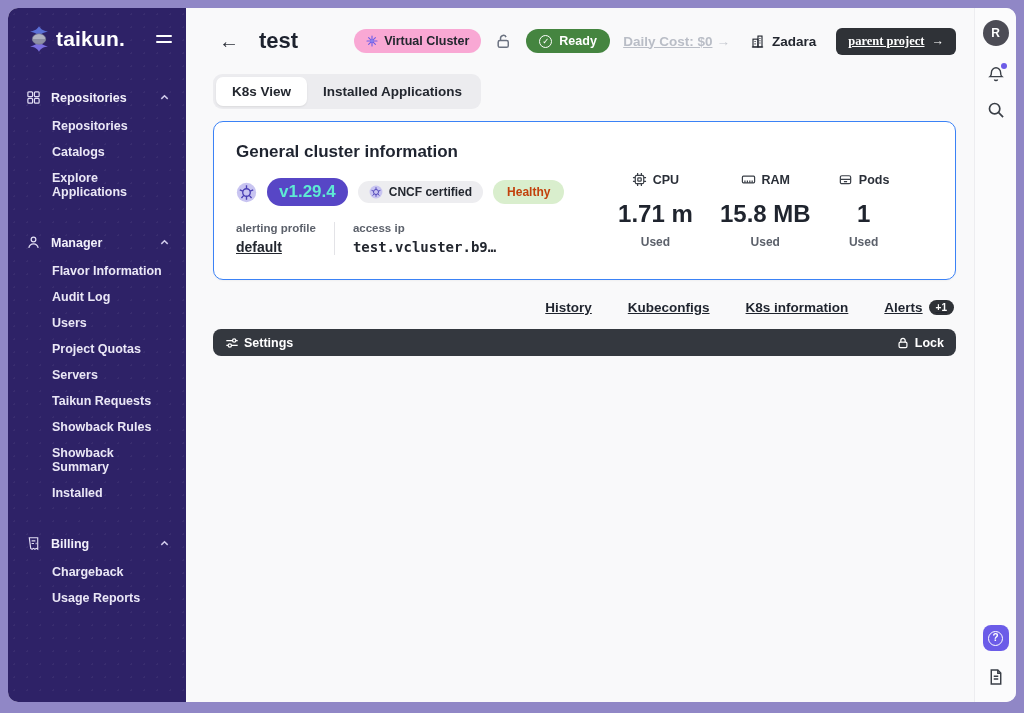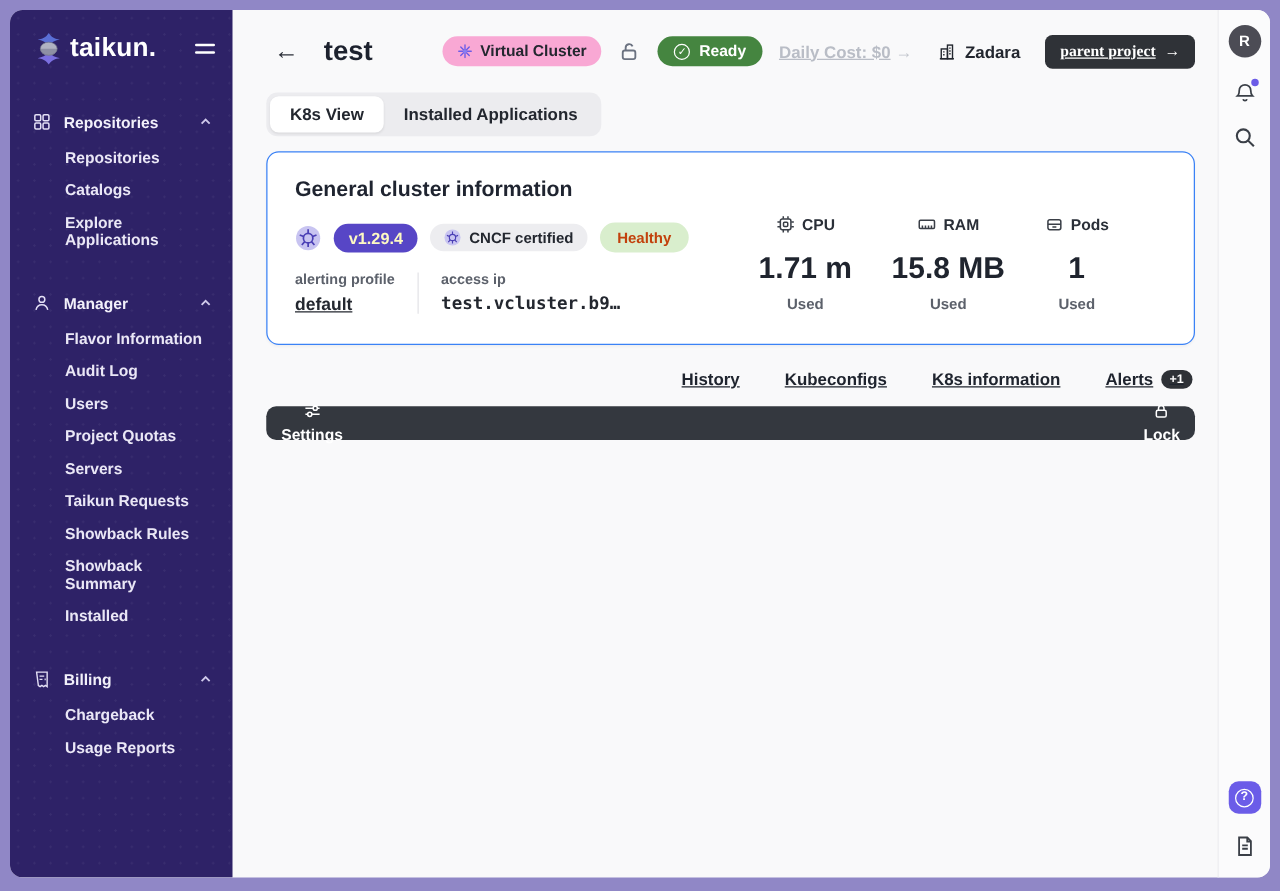--- a/index.html
+++ b/index.html
@@ -51,21 +51,21 @@
   .tabs { display:inline-flex; background:#ececef; border-radius:9px; padding:3px; margin-top:12px; }
   .tab { padding:7px 16px; font-size:13.5px; font-weight:600; color:#23272f; border-radius:7px; cursor:pointer; }
   .tab.active { background:#fff; box-shadow:0 1px 2px rgba(0,0,0,.08); }
 
   
   .card { margin-top:12px; background:#fff; border:1px solid #3b82f6; border-radius:10px; padding:20px 22px 24px; box-shadow:0 1px 2px rgba(0,0,0,.04); display:flex; }
   .card-left { flex-shrink:0; }
   .card-title { font-size:17px; font-weight:700; color:#1f2430; }
   .badges-row { display:flex; align-items:center; gap:10px; margin-top:16px; }
   .k8s-icon { width:21px; height:21px; display:inline-flex; }
-  .ver-pill { background:#5746c6; color:#fef9c3; padding:4px 12px; font-size:13px; }
+  .ver-pill { background:#5746c6; color:#5eead4; padding:4px 12px; font-size:17px; }
   .cncf-pill { background:#ededf0; color:#23272f; padding:4px 11px; font-size:12px; }
   .cncf-pill .k8s-icon { width:14px; height:14px; }
   .healthy-pill { background:#d9eecd; color:#c2410c; padding:5px 14px; font-size:12px; font-weight:600; }
   .info-row { display:flex; margin-top:16px; }
   .info-col .info-label { font-size:11.5px; color:#5c616b; font-weight:600; }
   .info-col .info-value { margin-top:5px; font-size:14px; font-weight:700; color:#23272f; }
   .info-col .info-value a { color:#23272f; }
   .info-divider { width:1px; background:#e3e3e7; margin:0 18px; }
   .mono { font-family:"DejaVu Sans Mono","Liberation Mono",monospace; font-weight:400; font-size:13px; color:#3a3f47; }
   .metrics { flex:1; display:flex; justify-content:space-around; padding:30px 30px 0 40px; }
@@ -75,21 +75,21 @@
   .metric-value { font-size:24px; font-weight:700; color:#1f242e; margin-top:9px; }
   .metric-sub { font-size:12px; color:#5c616b; margin-top:7px; font-weight:600; }
 
   
   .links-row { display:flex; justify-content:flex-end; align-items:center; gap:36px; margin-top:20px; padding-right:2px; }
   .q-link { font-size:13.5px; font-weight:700; color:#1f242e; text-decoration:underline; cursor:pointer; display:inline-flex; align-items:center; gap:6px; }
   .alert-badge { background:#2f3237; color:#fff; font-size:10px; font-weight:700; padding:2px 7px; border-radius:999px; text-decoration:none; display:inline-block; }
 
   
   .settings-bar { margin-top:14px; background:#34383f; border-radius:8px; height:27px; display:flex; align-items:center; padding:0 12px; color:#fff; }
-  .bar-left, .bar-right { display:inline-flex; align-items:center; gap:5px; font-size:12.5px; font-weight:600; cursor:pointer;flex-direction:column; }
+  .bar-left, .bar-right { display:inline-flex; align-items:center; gap:5px; font-size:12.5px; font-weight:600; cursor:pointer; }
   .bar-right { margin-left:auto; }
   .bar-icon { width:14px; height:14px; display:inline-flex; color:#fff; }
 
   
   .right-rail { width:42px; flex-shrink:0; background:#fbfbfc; border-left:1px solid #ededf0; display:flex; flex-direction:column; align-items:center; padding:12px 0 16px; }
   .avatar { width:26px; height:26px; border-radius:50%; background:#4c4c55; color:#fff; font-size:12px; font-weight:700; display:flex; align-items:center; justify-content:center; cursor:pointer; }
   .rail-icon { width:18px; height:18px; display:inline-flex; color:#3a3f47; cursor:pointer; position:relative; }
   .bell-wrap { margin-top:19px; position:relative; }
   .bell-dot { position:absolute; top:-2px; right:-2px; width:6px; height:6px; border-radius:50%; background:#6c5ce7; }
   .search-wrap { margin-top:18px; }

